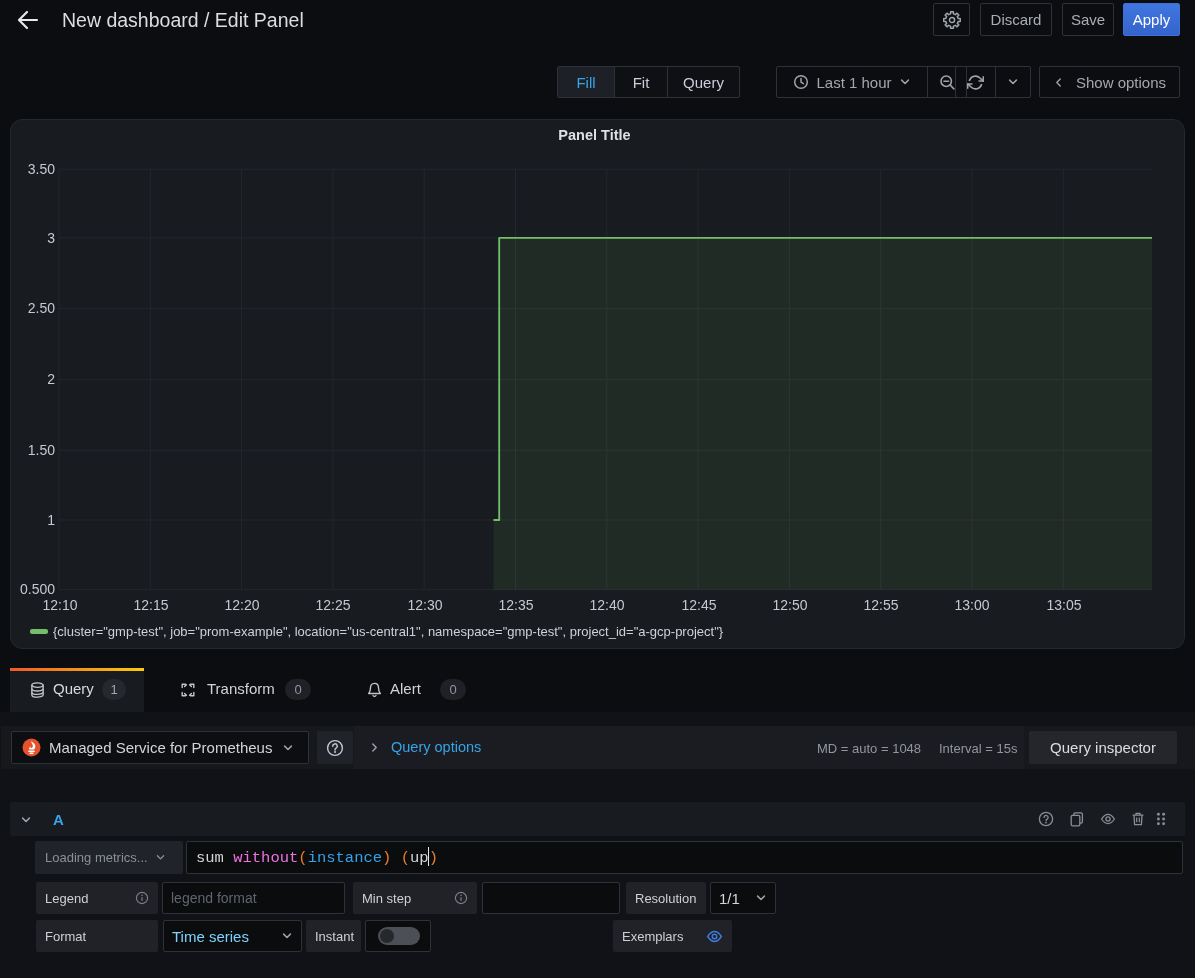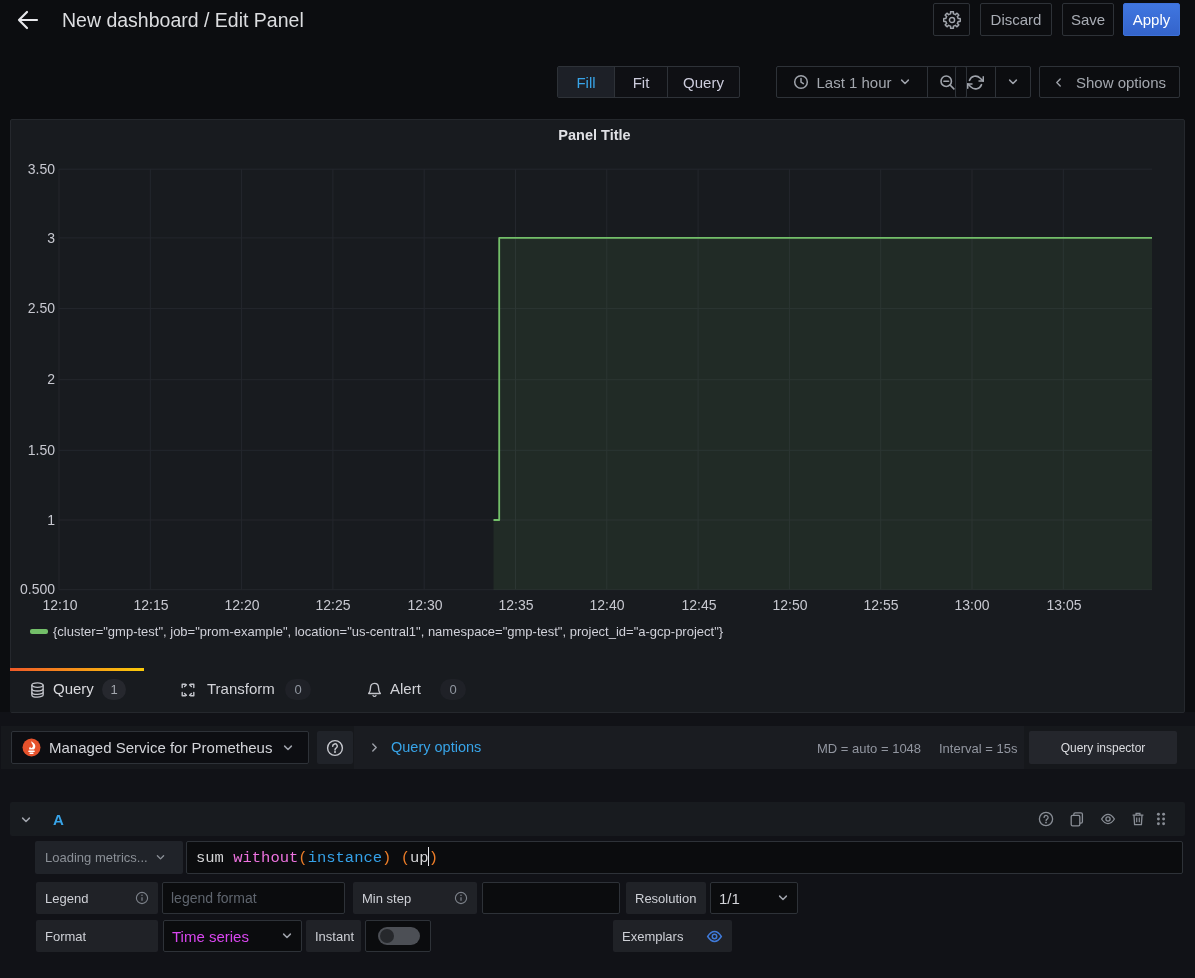--- a/index.html
+++ b/index.html
@@ -87,21 +87,21 @@
     <div class="abs" style="left:1039px;top:0;width:141px;height:32px;border:1px solid #2e3238;border-radius:2px;display:flex;">
       <div class="seg" style="flex:1;gap:12px;">
         <svg width="11" height="13" viewBox="0 0 16 16">
             <path d="M10.5 3 L5.5 8 L10.5 13" stroke="#9fa3ab" stroke-width="2" fill="none" stroke-linecap="round" stroke-linejoin="round"></path>
           </svg>
         <span>Show options</span>
       </div>
     </div>
   </div>
 
-  <div id="panel" class="abs" style="left:10px;top:119px;width:1175px;height:594px;background:#181b1f;border:1px solid #25282d;border-radius:2px;">
+  <div id="panel" class="abs" style="left:10px;top:119px;width:1175px;height:530px;background:#181b1f;border:1px solid #25282d;border-radius:12px;">
     <div class="abs" style="left:-3px;top:7px;width:1173px;text-align:center;font-size:14.5px;font-weight:700;color:#dfe0e4;">Panel Title</div>
     <svg class="abs" style="left:0;top:0;" width="1173" height="528" viewBox="0 0 1173 528">
       <g stroke="#24272d" stroke-width="1">
         <line x1="48" y1="49.2" x2="1141" y2="49.2"></line>
         <line x1="48" y1="117.9" x2="1141" y2="117.9"></line>
         <line x1="48" y1="188.6" x2="1141" y2="188.6"></line>
         <line x1="48" y1="259.7" x2="1141" y2="259.7"></line>
         <line x1="48" y1="330.3" x2="1141" y2="330.3"></line>
         <line x1="48" y1="400.0" x2="1141" y2="400.0"></line>
         <line x1="48" y1="469.7" x2="1141" y2="469.7"></line>
@@ -199,21 +199,21 @@
         <path d="M6.7 7.2 a2.3 2.3 0 1 1 3.4 2.0 c-.75.4-1.1.85-1.1 1.7" stroke="#c6c8ce" stroke-width="1.5" fill="none" stroke-linecap="round"></path>
         <circle cx="9" cy="13.1" r="1" fill="#c6c8ce"></circle>
       </svg>
     </div>
     <svg class="abs" style="left:368px;top:15px;" width="11" height="13" viewBox="0 0 16 16">
         <path d="M5.5 3 L10.5 8 L5.5 13" stroke="#9fa3ab" stroke-width="2" fill="none" stroke-linecap="round" stroke-linejoin="round"></path>
       </svg>
     <div class="abs" style="left:390px;top:13px;font-size:14.5px;font-weight:500;color:#38a4e8;">Query options</div>
     <div class="abs" style="left:816px;top:15px;font-size:13px;color:#9296a0;">MD = auto = 1048</div>
     <div class="abs" style="left:938px;top:15px;font-size:13px;color:#9296a0;">Interval = 15s</div>
-    <div class="abs" style="left:1028px;top:5px;width:148px;height:33px;background:#24262c;border-radius:2px;display:flex;align-items:center;justify-content:center;font-size:12px;font-weight:500;color:#dcdde1;">Query inspector</div>
+    <div class="abs" style="left:1028px;top:5px;width:148px;height:33px;background:#24262c;border-radius:2px;display:flex;align-items:center;justify-content:center;font-size:15px;font-weight:500;color:#dcdde1;">Query inspector</div>
   </div>
 
   <div id="rowA" class="abs" style="left:10px;top:802px;width:1175px;height:34px;background:#181b1f;border-radius:2px;">
     <svg class="abs" style="left:10px;top:12px;" width="12" height="12" viewBox="0 0 16 16">
         <path d="M3.5 5.5 L8 10 L12.5 5.5" stroke="#9fa3ab" stroke-width="2" fill="none" stroke-linecap="round" stroke-linejoin="round"></path>
       </svg>
     <div class="abs" style="left:43px;top:9px;font-size:15px;font-weight:700;color:#38a4e8;">A</div>
     <g>
     <svg class="abs" style="left:1028px;top:9px;" width="16" height="16" viewBox="0 0 16 16">
       <circle cx="8" cy="8" r="6.6" stroke="#898e96" stroke-width="1.3" fill="none"></circle>
@@ -272,33 +272,33 @@
       <svg width="14" height="14" viewBox="0 0 16 16">
           <circle cx="8" cy="8" r="6.4" stroke="#7d828a" stroke-width="1.3" fill="none"></circle>
           <path d="M8 7.2 V11.2" stroke="#7d828a" stroke-width="1.4"></path>
           <circle cx="8" cy="4.9" r="0.9" fill="#7d828a"></circle>
         </svg>
     </div>
     <div class="inp abs" style="left:482px;width:138px;"></div>
     <div class="lbox abs" style="left:626px;width:80px;">
         <span>Resolution</span>
       </div>
-    <div class="inp abs" style="left:710px;width:88px;justify-content:space-between;">
+    <div class="inp abs" style="left:710px;width:66px;justify-content:space-between;">
       <span style="color:#d4d5da;font-size:15px;">1/1</span>
       <svg width="12" height="12" viewBox="0 0 16 16">
           <path d="M3.5 5.5 L8 10 L12.5 5.5" stroke="#9fa3ab" stroke-width="2" fill="none" stroke-linecap="round" stroke-linejoin="round"></path>
         </svg>
     </div>
   </div>
   <div id="opts2" class="abs" style="left:0;top:920px;width:1195px;height:32px;">
     <div class="lbox abs" style="left:36px;width:122px;">
         <span>Format</span>
       </div>
     <div class="inp abs" style="left:163px;width:139px;justify-content:space-between;">
-      <span style="color:#d946ef;font-size:15px;">Time series</span>
+      <span style="color:#7dd3fc;font-size:15px;">Time series</span>
       <svg width="12" height="12" viewBox="0 0 16 16">
           <path d="M3.5 5.5 L8 10 L12.5 5.5" stroke="#9fa3ab" stroke-width="2" fill="none" stroke-linecap="round" stroke-linejoin="round"></path>
         </svg>
     </div>
     <div class="lbox abs" style="left:306px;width:55px;">
         <span>Instant</span>
       </div>
     <div class="inp abs" style="left:365px;width:66px;">
       <div style="width:42px;height:18px;border-radius:9px;background:#4c4f55;position:relative;margin-left:4px;">
         <div style="position:absolute;left:2px;top:2px;width:14px;height:14px;border-radius:7px;background:#26282c;"></div>

